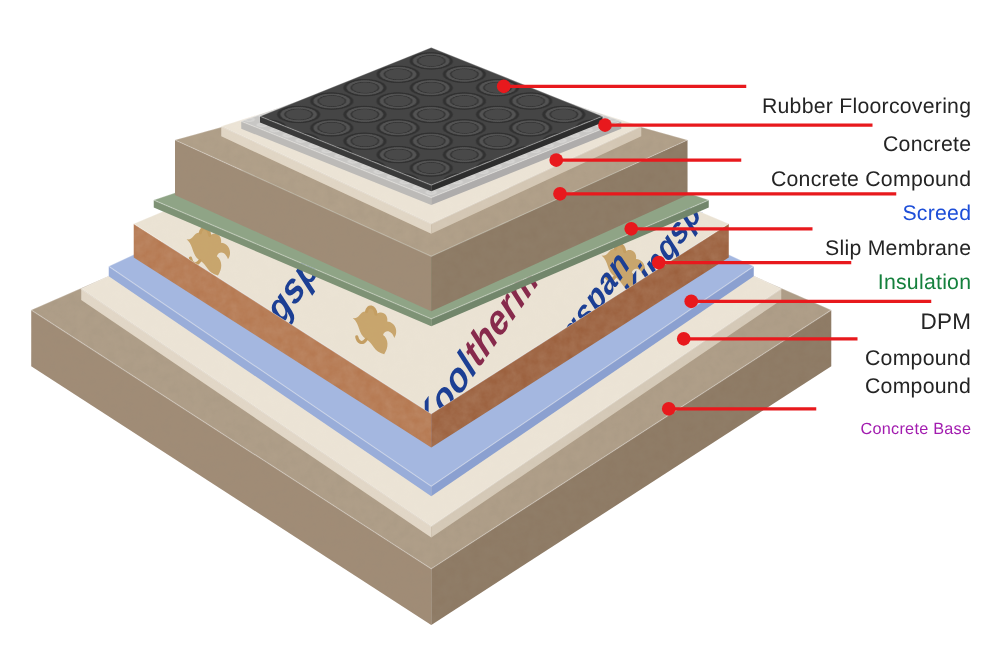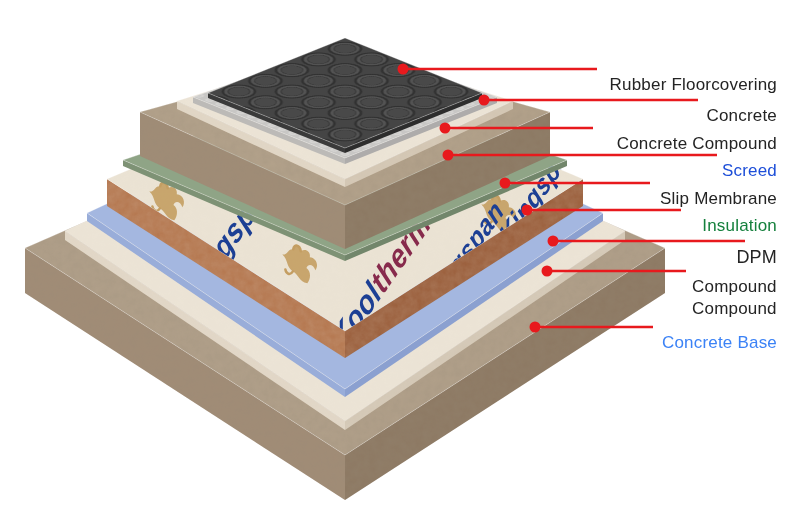--- a/index.html
+++ b/index.html
@@ -174,17 +174,17 @@
       <div class="callout-label right" style="font-size: 17px; color: #15803d; line-height: 22px; top: 199px; right: 23px;">
         <div>Insulation</div>
       </div>
       <div class="callout-label right" style="font-size: 18px; color: rgb(36, 36, 36); line-height: 19px; top: 231.5px; right: 23px;">
         <div>DPM</div>
       </div>
       <div class="callout-label left" style="font-size: 17px; color: rgb(36, 36, 36); line-height: 22px; top: 260px; left: 692px;">
         <div>Compound</div>
         <div>Compound</div>
       </div>
-      <div class="callout-label right" style="font-size: 17px; color: #3b82f6; line-height: 22px; top: 316px; right: 23px;">
+      <div class="callout-label right" style="font-size: 13px; color: #a21caf; line-height: 22px; top: 316px; right: 23px;">
         <div>Concrete Base</div>
       </div>
     </div>
 </figure>
 
 </body></html>

